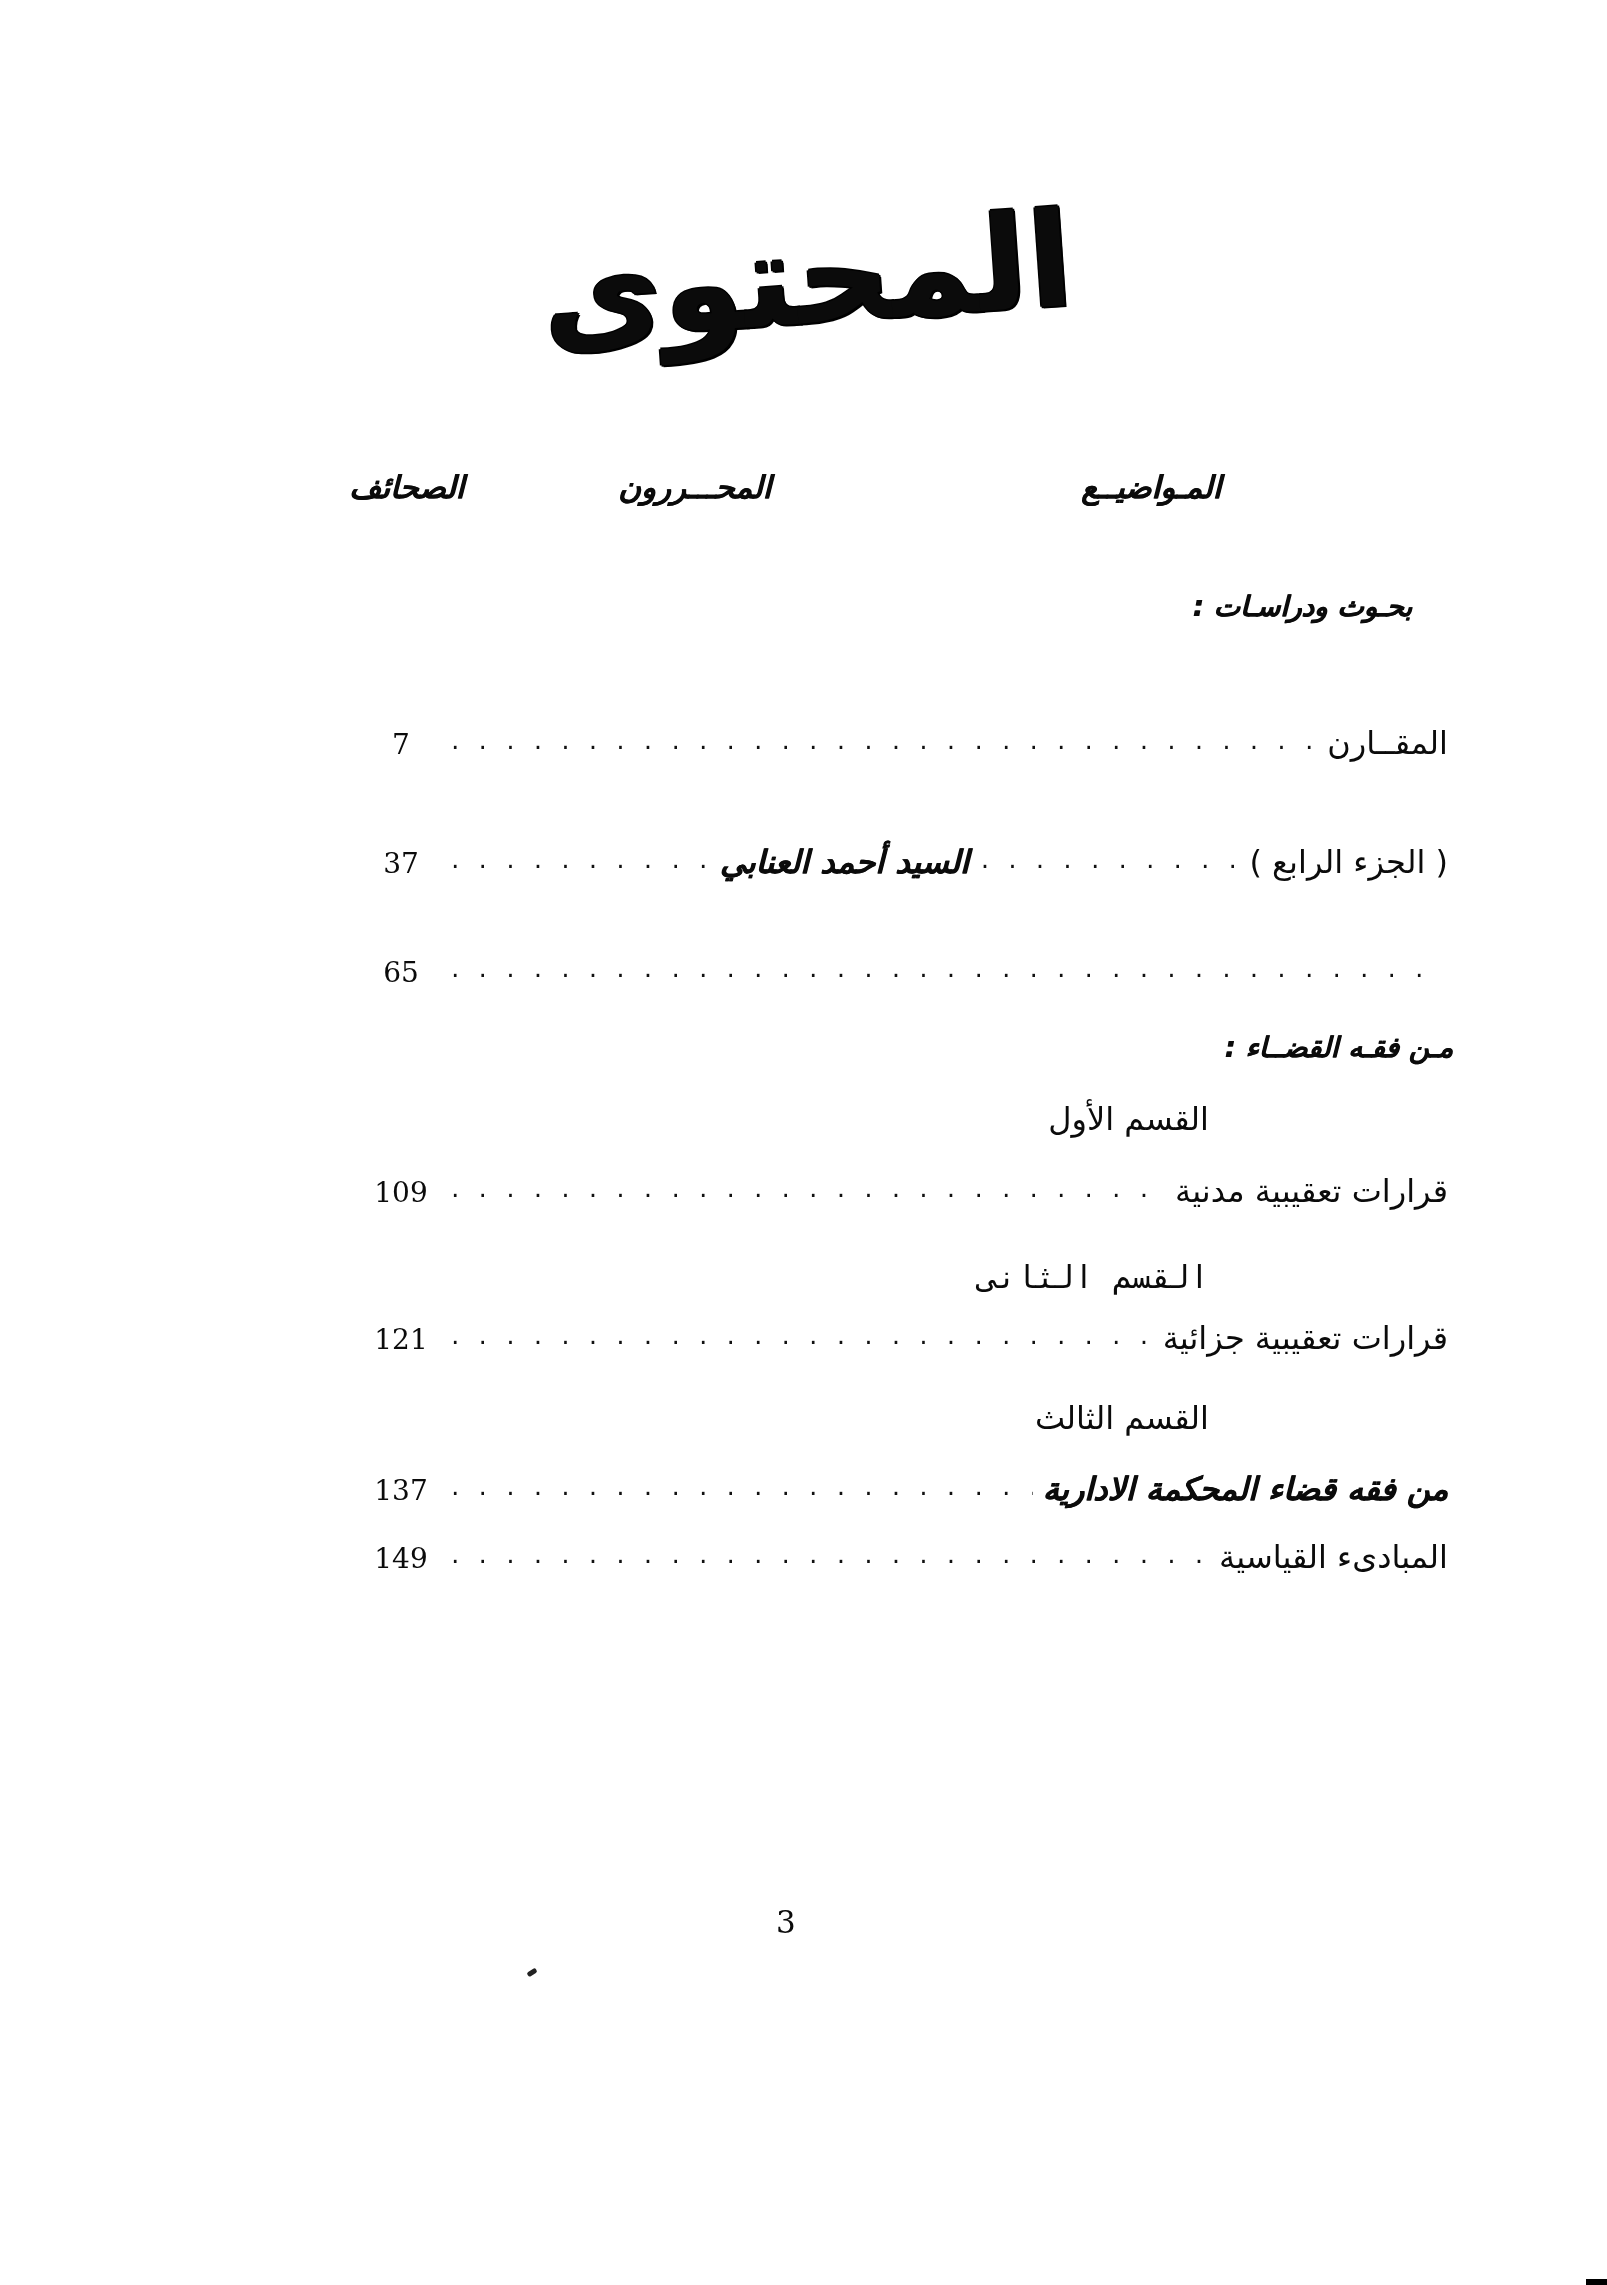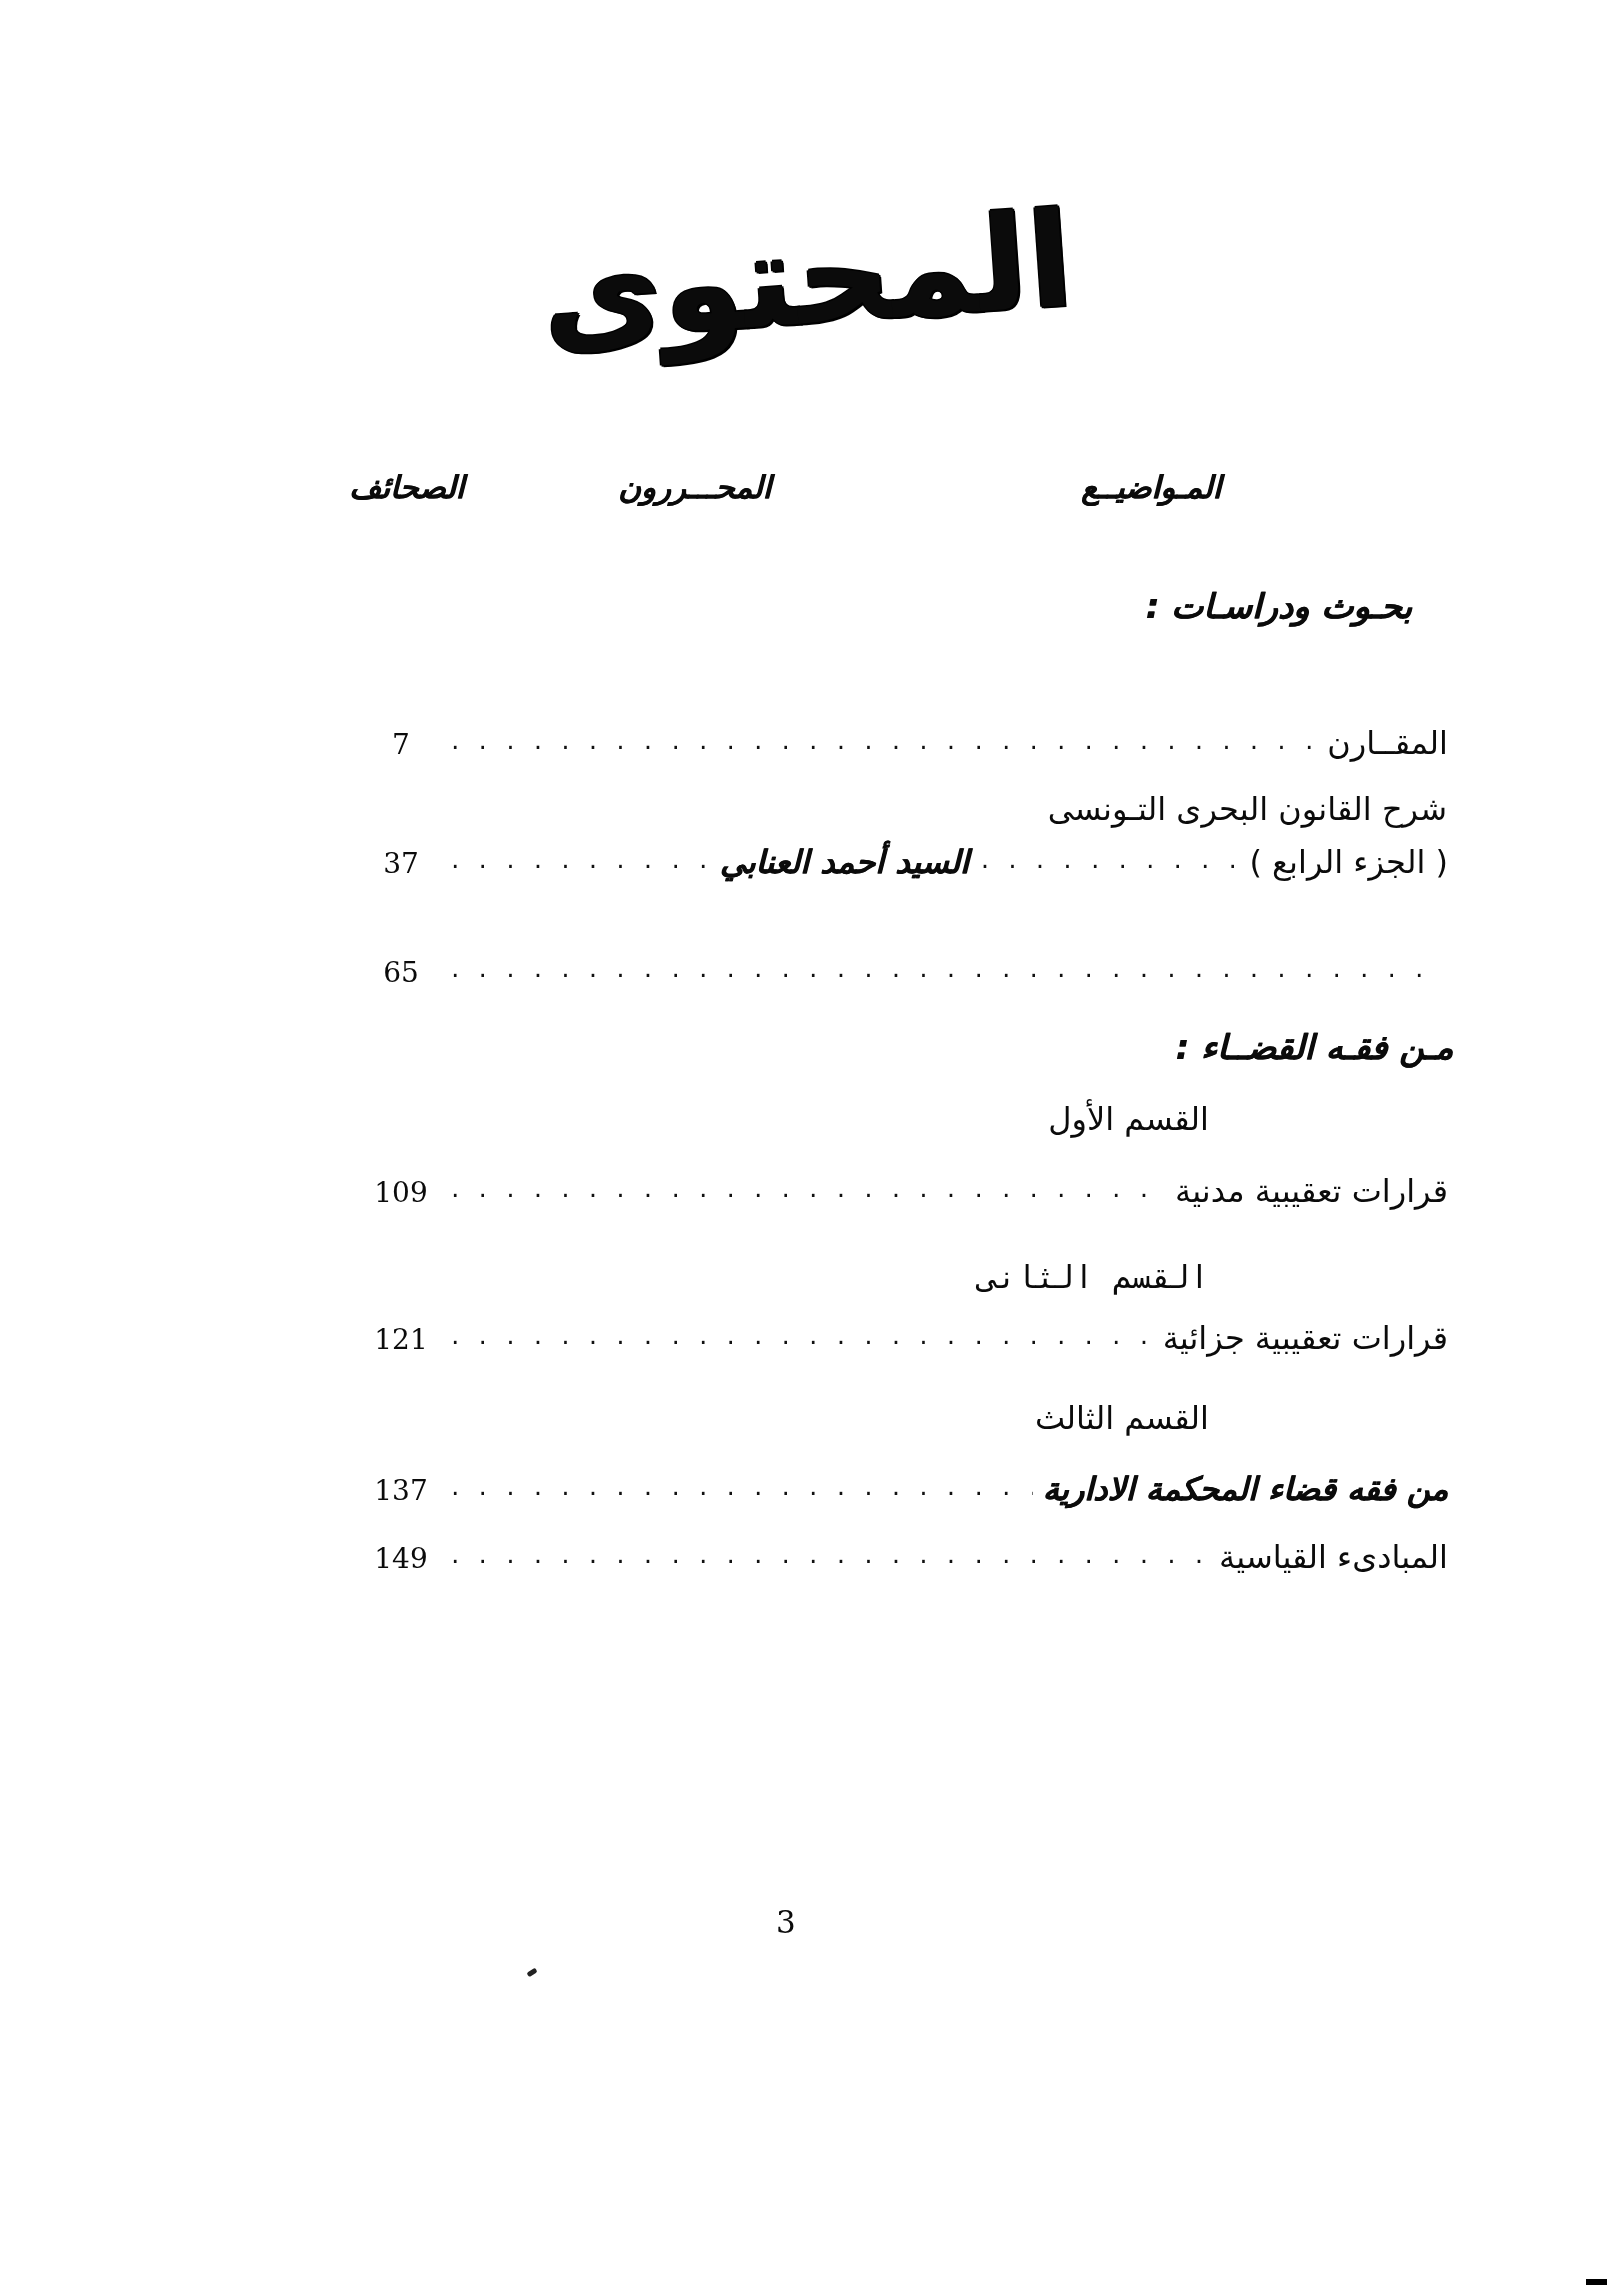--- a/index.html
+++ b/index.html
@@ -4,21 +4,21 @@
 <style>
   html,body{margin:0;padding:0;background:#e8e8e8;}
   .page{
     position:relative;width:1607px;height:2286px;background:#ffffff;
     font-family:"DejaVu Sans",sans-serif;color:#0b0b0b;overflow:hidden;
     direction:rtl;
   }
   .abs{position:absolute;white-space:nowrap;}
   .b{font-weight:bold;text-shadow:0.6px 0 0 currentColor;font-style:italic;}
   .body-text{font-size:32px;line-height:47px;}
-  .heading{font-size:34px;line-height:47px;text-align:right;}
+  .heading{font-size:28px;line-height:47px;text-align:right;}
   .colhead{font-size:31px;line-height:47px;}
   .callig{
     font-size:131px;line-height:156px;font-weight:bold;
     transform:rotate(-4deg);
     text-shadow:1.5px 0 0 #000,-1.5px 0 0 #000,0 1.5px 0 #000,0 -1.5px 0 #000,2px 2px 0 #000;
   }
   .row{
     position:absolute;display:flex;direction:rtl;align-items:baseline;
     font-size:32px;line-height:47px;
   }
@@ -50,21 +50,20 @@
   <div class="abs colhead b" style="left:1081px;top:464px;">المـواضيــع</div>
 
   <div class="abs heading b" style="right:195px;top:583px;">بحـوث ودراسـات :</div>
 
   <div class="row" style="right:159px;top:720px;width:1085px;">
     <span>المقــارن</span>
     <span class="dots"></span>
     <span class="pnum">7</span>
   </div>
 
-  <div class="abs body-text" style="right:160px;top:786px;">شرح القانون البحرى التـونسى</div>
   <div class="row" style="right:159px;top:839px;width:1085px;">
     <span>( الجزء الرابع )</span>
     <span class="dots"></span>
     <span class="b">السيد أحمد العنابي</span>
     <span class="dots"></span>
     <span class="pnum">37</span>
   </div>
 
   <div class="row" style="right:159px;top:949px;width:1085px;">
     <span class="dots"></span>

